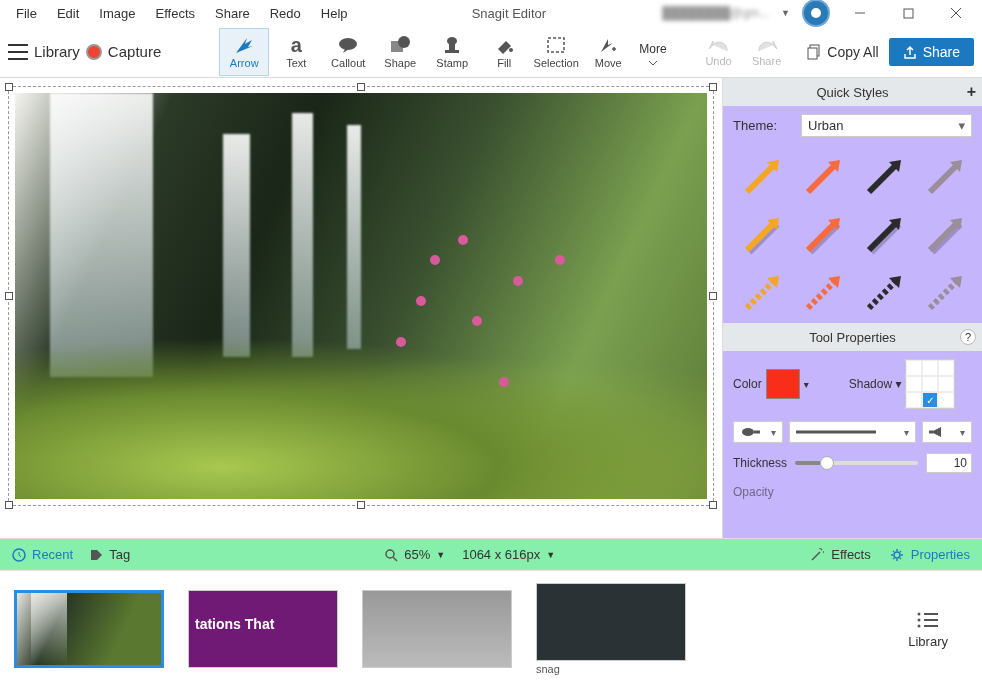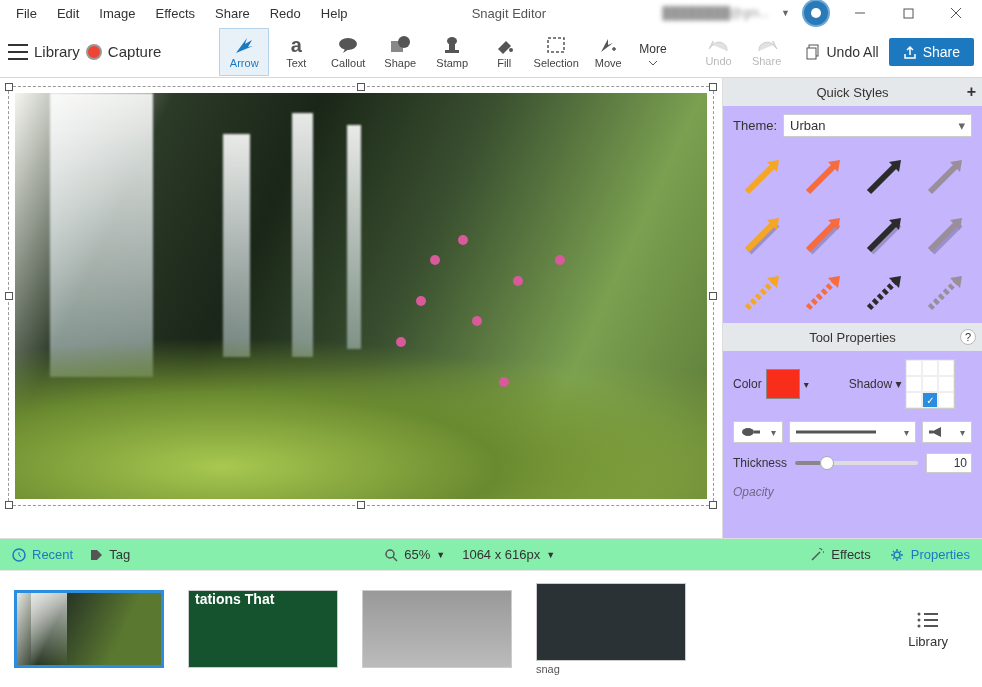--- a/index.html
+++ b/index.html
@@ -61,21 +61,21 @@
 .flower{ position:absolute; width:10px; height:10px; background:#d85a9a; border-radius:50%; }
 .f1{left:60%; top:40%;}.f2{left:64%; top:35%;}.f3{left:72%; top:45%;}.f4{left:58%; top:50%;}
 .f5{left:70%; top:70%;}.f6{left:66%; top:55%;}.f7{left:55%; top:60%;}.f8{left:78%; top:40%;}
 .moss{ position:absolute; bottom:0; left:0; right:0; height:40%; background: radial-gradient(ellipse at 30% 80%, #a8c850 0%, #6a8a30 40%, transparent 70%), radial-gradient(ellipse at 70% 85%, #90b040 0%, transparent 60%); }
 
 
 .panel { width: 260px; background: #c4b5fd; border-left: 1px solid #ddd; display: flex; flex-direction: column; overflow:hidden; }
 .panel-header { height: 28px; display: flex; align-items: center; justify-content: center; background: #e5e8eb; position: relative; font-size: 13px; color: #333; }
 .panel-header .plus { position: absolute; right: 6px; font-size: 16px; font-weight: bold; cursor: pointer; }
 .panel-header .help { position: absolute; right: 6px; width: 16px; height: 16px; border-radius:50%; background:#fff; border:1px solid #bbb; font-size:11px; display:flex; align-items:center; justify-content:center; cursor:pointer; }
-.theme-row { display: flex; align-items: center; gap: 6px; padding: 8px 10px; }
+.theme-row { display: flex; align-items: center; gap: 24px; padding: 8px 10px; }
 .theme-select { flex: 1; border: 1px solid #ccc; background: #fff; padding: 3px 6px; position: relative; cursor:pointer; }
 .theme-select::after { content:"▾"; position:absolute; right:6px; color:#666; }
 
 .styles-grid { display: grid; grid-template-columns: repeat(4, 1fr); gap: 4px; padding: 4px 10px; }
 .style-cell { height: 54px; display: flex; align-items: center; justify-content: center; cursor:pointer; }
 
 .tp-row { display:flex; padding:8px 10px; gap:40px; }
 .tp-col { display:flex; flex-direction:row; align-items:center; gap:4px; font-size:12px; }
 .color-swatch { width:34px; height:30px; background:#f82e1b; border:1px solid #888; cursor:pointer; }
 .swatch-drop { font-size:10px; cursor:pointer; }
@@ -100,21 +100,21 @@
 .bb-center { margin-left: auto; display: flex; align-items: center; gap: 17px; }
 .bb-right { margin-left: auto; display: flex; align-items: center; gap: 18px; }
 
 
 .tray { height: 117px; background: #fff; border-top: 1px solid #e5e5e5; display: flex; align-items: center; padding: 10px 14px; gap: 24px; }
 .thumb-cell { display:flex; flex-direction:column; align-items:flex-start; gap:2px; }
 .thumb { width: 150px; height: 78px; border: 1px solid #ccc; cursor:pointer; position:relative; overflow:hidden; }
 .thumb.selected { border: 3px solid #2a8de0; }
 .th1 { background: linear-gradient(115deg,#e8e8e4 0%,#2a3826 30%,#5a7830 70%); }
 .th1::before{ content:""; position:absolute; left:10%; top:0; width:25%; height:100%; background:linear-gradient(rgba(255,255,255,.7),transparent); }
-.th2 { background:#14532d; color:#fff; display:flex; align-items:flex-start; padding:0 0 10px 6px; font-size:14px; font-weight:600; }
+.th2 { background:#701a75; color:#fff; display:flex; align-items:center; padding:0 0 10px 6px; font-size:14px; font-weight:600; }
 .th3 { width: 92px; background:#222; border:4px solid #333; position:relative; }
 .th3 .film { position:absolute; top:6px; left:6px; right:6px; bottom:16px; background:linear-gradient(#cbd8e5,#a8b8c8); }
 .th4 { background:linear-gradient(#999,#bbb); }
 .th5 { background:#2a3236; }
 .thumb-label { font-size:11px; color:#555; }
 .tray-lib { margin-left:auto; display:flex; flex-direction:column; align-items:center; gap:4px; cursor:pointer; padding-right:20px; }
 </style>
 </head>
 <body>
 
@@ -259,21 +259,21 @@
       <div class="label">Share</div>
     </div>
   </div>
 
   <div class="ribbon-right">
     <div class="copyall">
       <svg width="16" height="16">
           <rect x="3" y="1" width="9" height="11" fill="none" stroke="#555"></rect>
           <rect x="1" y="4" width="9" height="11" fill="#fff" stroke="#555"></rect>
         </svg>
-      <span>Undo All</span>
+      <span>Copy All</span>
     </div>
     <div class="share-btn">
       <svg width="14" height="14">
           <path d="M7 10 L7 2 M4 5 L7 2 L10 5 M2 9 L2 13 L12 13 L12 9" fill="none" stroke="#fff" stroke-width="1.5"></path>
         </svg>
       <span>Share</span>
     </div>
   </div>
 </div>
 
@@ -438,21 +438,21 @@
           </svg>
         </div>
     </div>
     <div class="slider-row">
       <span>Thickness</span>
       <div class="slider">
           <div class="thumb"></div>
         </div>
       <div class="num-box">10</div>
     </div>
-    <div class="slider-row" style="opacity:.6;font-style:italic;">
+    <div class="slider-row" style="opacity:.6;">
       <span>Opacity</span>
     </div>
   </div>
 </div>
 
 <div class="bottom-bar">
   <div class="bb-item active">
     <svg width="14" height="14">
         <circle cx="7" cy="7" r="6" fill="none" stroke="#1c79c0" stroke-width="1.5"></circle>
         <path d="M7 4 L7 7 L9 9" stroke="#1c79c0" fill="none"></path>

